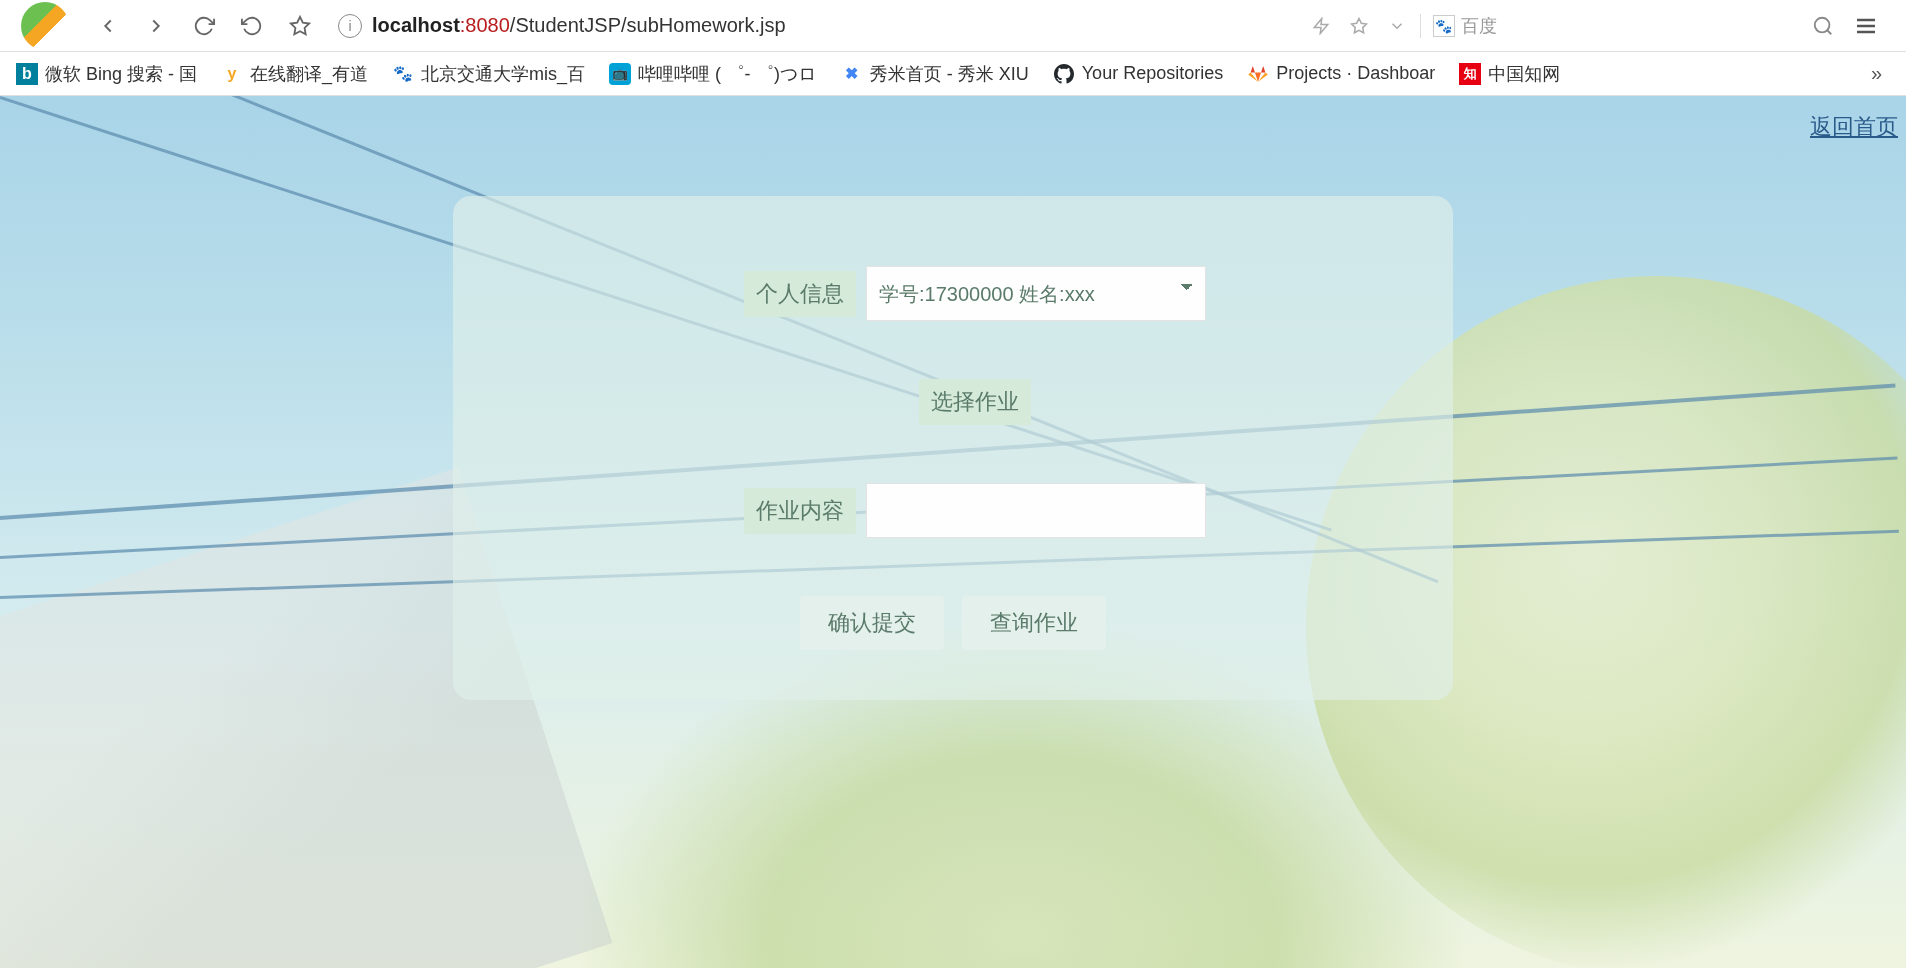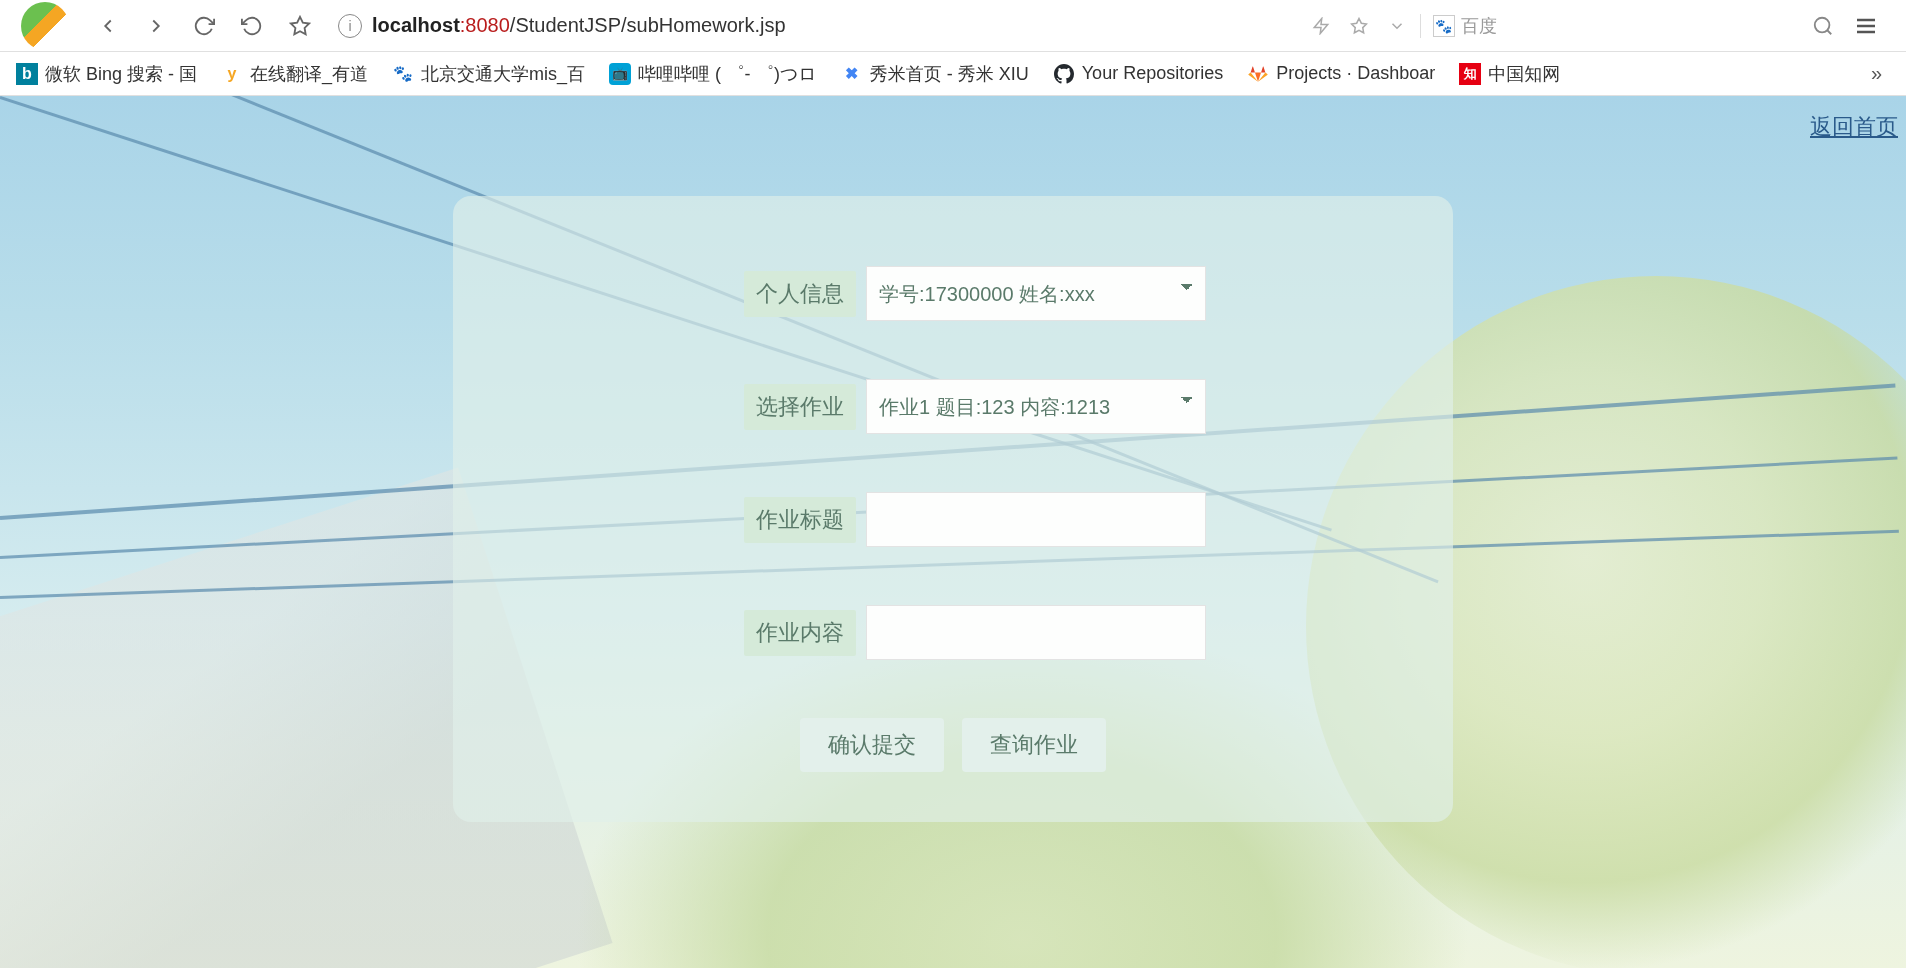--- a/index.html
+++ b/index.html
@@ -437,29 +437,22 @@
 
     <div class="form-row">
       <span class="form-label">个人信息</span>
       <select class="form-select">
         <option>学号:17300000 姓名:xxx</option>
       </select>
     </div>
 
     <div class="form-row">
       <span class="form-label">选择作业</span>
-      <select class="form-select">
-        <option>作业1 题目:123 内容:1213</option>
-      </select>
-    </div>
-
-    <div class="form-row">
-      <span class="form-label">作业标题</span>
-      <input type="text" class="form-input" value="" style="">
-    </div>
+    </div>
+
 
     <div class="form-row">
       <span class="form-label">作业内容</span>
       <input type="text" class="form-input" value="" style="">
     </div>
 
     <div class="button-row">
       <button class="action-btn">确认提交</button>
       <button class="action-btn">查询作业</button>
     </div>

